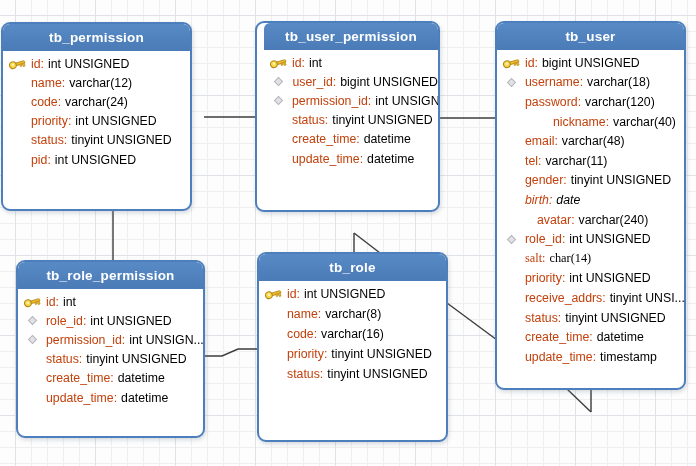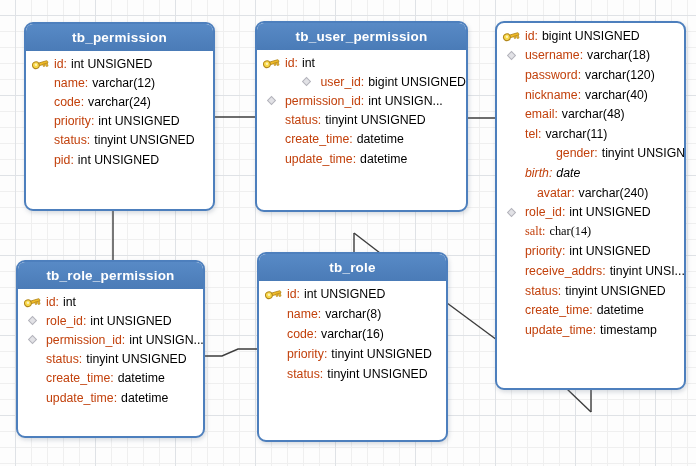--- a/index.html
+++ b/index.html
@@ -62,21 +62,21 @@
       <polyline points="438,118 497,118" stroke="#3d3d3d"></polyline>
       <polyline points="113,210 113,262" stroke="#3d3d3d"></polyline>
       <polyline points="204,356 222,356 238,349 259,349" stroke="#3d3d3d"></polyline>
       <polyline points="447,303 497,340" stroke="#3d3d3d"></polyline>
       <polyline points="354,233 354,254" stroke="#3d3d3d"></polyline>
       <polyline points="354,233 380,253" stroke="#3d3d3d"></polyline>
       <polyline points="567,389 591,412" stroke="#3d3d3d"></polyline>
       <polyline points="591,389 591,412" stroke="#3d3d3d"></polyline>
     </svg>
   <div id="tables">
-      <div class="table-card" style="left: 24px; top: 22px; width: 191px; height: 189px;">
+      <div class="table-card" style="left: 1px; top: 22px; width: 191px; height: 189px;">
         <div class="table-header">tb_permission</div>
         <div class="table-body">
           <div class="field-row" style="height: 19.2px;">
             <span class="field-icon">
               <svg width="19" height="14" viewBox="0 0 19 14">
                 <g transform="rotate(-16 9 7)">
                   <rect x="7.4" y="5.7" width="9.6" height="2.7" rx="1" fill="#f0bb28" stroke="#b2871b" stroke-width="0.8"></rect>
                   <rect x="11.6" y="8" width="1.8" height="2.4" fill="#f0bb28" stroke="#b2871b" stroke-width="0.6"></rect>
                   <rect x="14.4" y="8" width="1.8" height="3.2" fill="#f0bb28" stroke="#b2871b" stroke-width="0.6"></rect>
                   <circle cx="4.7" cy="7" r="3.4" fill="#f9d949" stroke="#b2871b" stroke-width="1.1"></circle>
@@ -107,21 +107,21 @@
             <span class="field-name">status:</span>
             <span class="field-type">tinyint UNSIGNED</span>
           </div>
           <div class="field-row" style="height: 19.2px;">
             <span class="field-icon"></span>
             <span class="field-name">pid:</span>
             <span class="field-type">int UNSIGNED</span>
           </div>
         </div>
       </div>
-      <div class="table-card" style="left: 255px; top: 21px; width: 213px; height: 191px;">
+      <div class="table-card" style="left: 255px; top: 21px; width: 185px; height: 191px; padding-left: 7px;">
         <div class="table-header">tb_user_permission</div>
         <div class="table-body">
           <div class="field-row" style="height: 19.2px;">
             <span class="field-icon">
               <svg width="19" height="14" viewBox="0 0 19 14">
                 <g transform="rotate(-16 9 7)">
                   <rect x="7.4" y="5.7" width="9.6" height="2.7" rx="1" fill="#f0bb28" stroke="#b2871b" stroke-width="0.8"></rect>
                   <rect x="11.6" y="8" width="1.8" height="2.4" fill="#f0bb28" stroke="#b2871b" stroke-width="0.6"></rect>
                   <rect x="14.4" y="8" width="1.8" height="3.2" fill="#f0bb28" stroke="#b2871b" stroke-width="0.6"></rect>
                   <circle cx="4.7" cy="7" r="3.4" fill="#f9d949" stroke="#b2871b" stroke-width="1.1"></circle>
@@ -161,20 +161,21 @@
             <span class="field-type">datetime</span>
           </div>
           <div class="field-row" style="height: 19.2px;">
             <span class="field-icon"></span>
             <span class="field-name">update_time:</span>
             <span class="field-type">datetime</span>
           </div>
         </div>
       </div>
       <div class="table-card" style="left: 495px; top: 21px; width: 191px; height: 369px;">
+        <div class="table-header">tb_user</div>
         <div class="table-body">
           <div class="field-row" style="height: 19.6px;">
             <span class="field-icon">
               <svg width="19" height="14" viewBox="0 0 19 14">
                 <g transform="rotate(-16 9 7)">
                   <rect x="7.4" y="5.7" width="9.6" height="2.7" rx="1" fill="#f0bb28" stroke="#b2871b" stroke-width="0.8"></rect>
                   <rect x="11.6" y="8" width="1.8" height="2.4" fill="#f0bb28" stroke="#b2871b" stroke-width="0.6"></rect>
                   <rect x="14.4" y="8" width="1.8" height="3.2" fill="#f0bb28" stroke="#b2871b" stroke-width="0.6"></rect>
                   <circle cx="4.7" cy="7" r="3.4" fill="#f9d949" stroke="#b2871b" stroke-width="1.1"></circle>
                   <circle cx="4.9" cy="6.6" r="1.2" fill="#fdf2bc"></circle>
@@ -191,36 +192,36 @@
               </svg>
             </span>
             <span class="field-name">username:</span>
             <span class="field-type">varchar(18)</span>
           </div>
           <div class="field-row" style="height: 19.6px;">
             <span class="field-icon"></span>
             <span class="field-name">password:</span>
             <span class="field-type">varchar(120)</span>
           </div>
-          <div class="field-row" style="height: 19.6px;">
+          <div class="field-row" style="height: 19.6px; padding-left: 28px;">
             <span class="field-icon"></span>
             <span class="field-name">nickname:</span>
             <span class="field-type">varchar(40)</span>
           </div>
           <div class="field-row" style="height: 19.6px;">
             <span class="field-icon"></span>
             <span class="field-name">email:</span>
             <span class="field-type">varchar(48)</span>
           </div>
           <div class="field-row" style="height: 19.6px;">
             <span class="field-icon"></span>
             <span class="field-name">tel:</span>
             <span class="field-type">varchar(11)</span>
           </div>
-          <div class="field-row" style="height: 19.6px; padding-left: 31px;">
+          <div class="field-row" style="height: 19.6px;">
             <span class="field-icon"></span>
             <span class="field-name">gender:</span>
             <span class="field-type">tinyint UNSIGNED</span>
           </div>
           <div class="field-row" style="height: 19.6px; font-style: italic;">
             <span class="field-icon"></span>
             <span class="field-name">birth:</span>
             <span class="field-type">date</span>
           </div>
           <div class="field-row" style="height: 19.6px; margin-left: 12px;">

